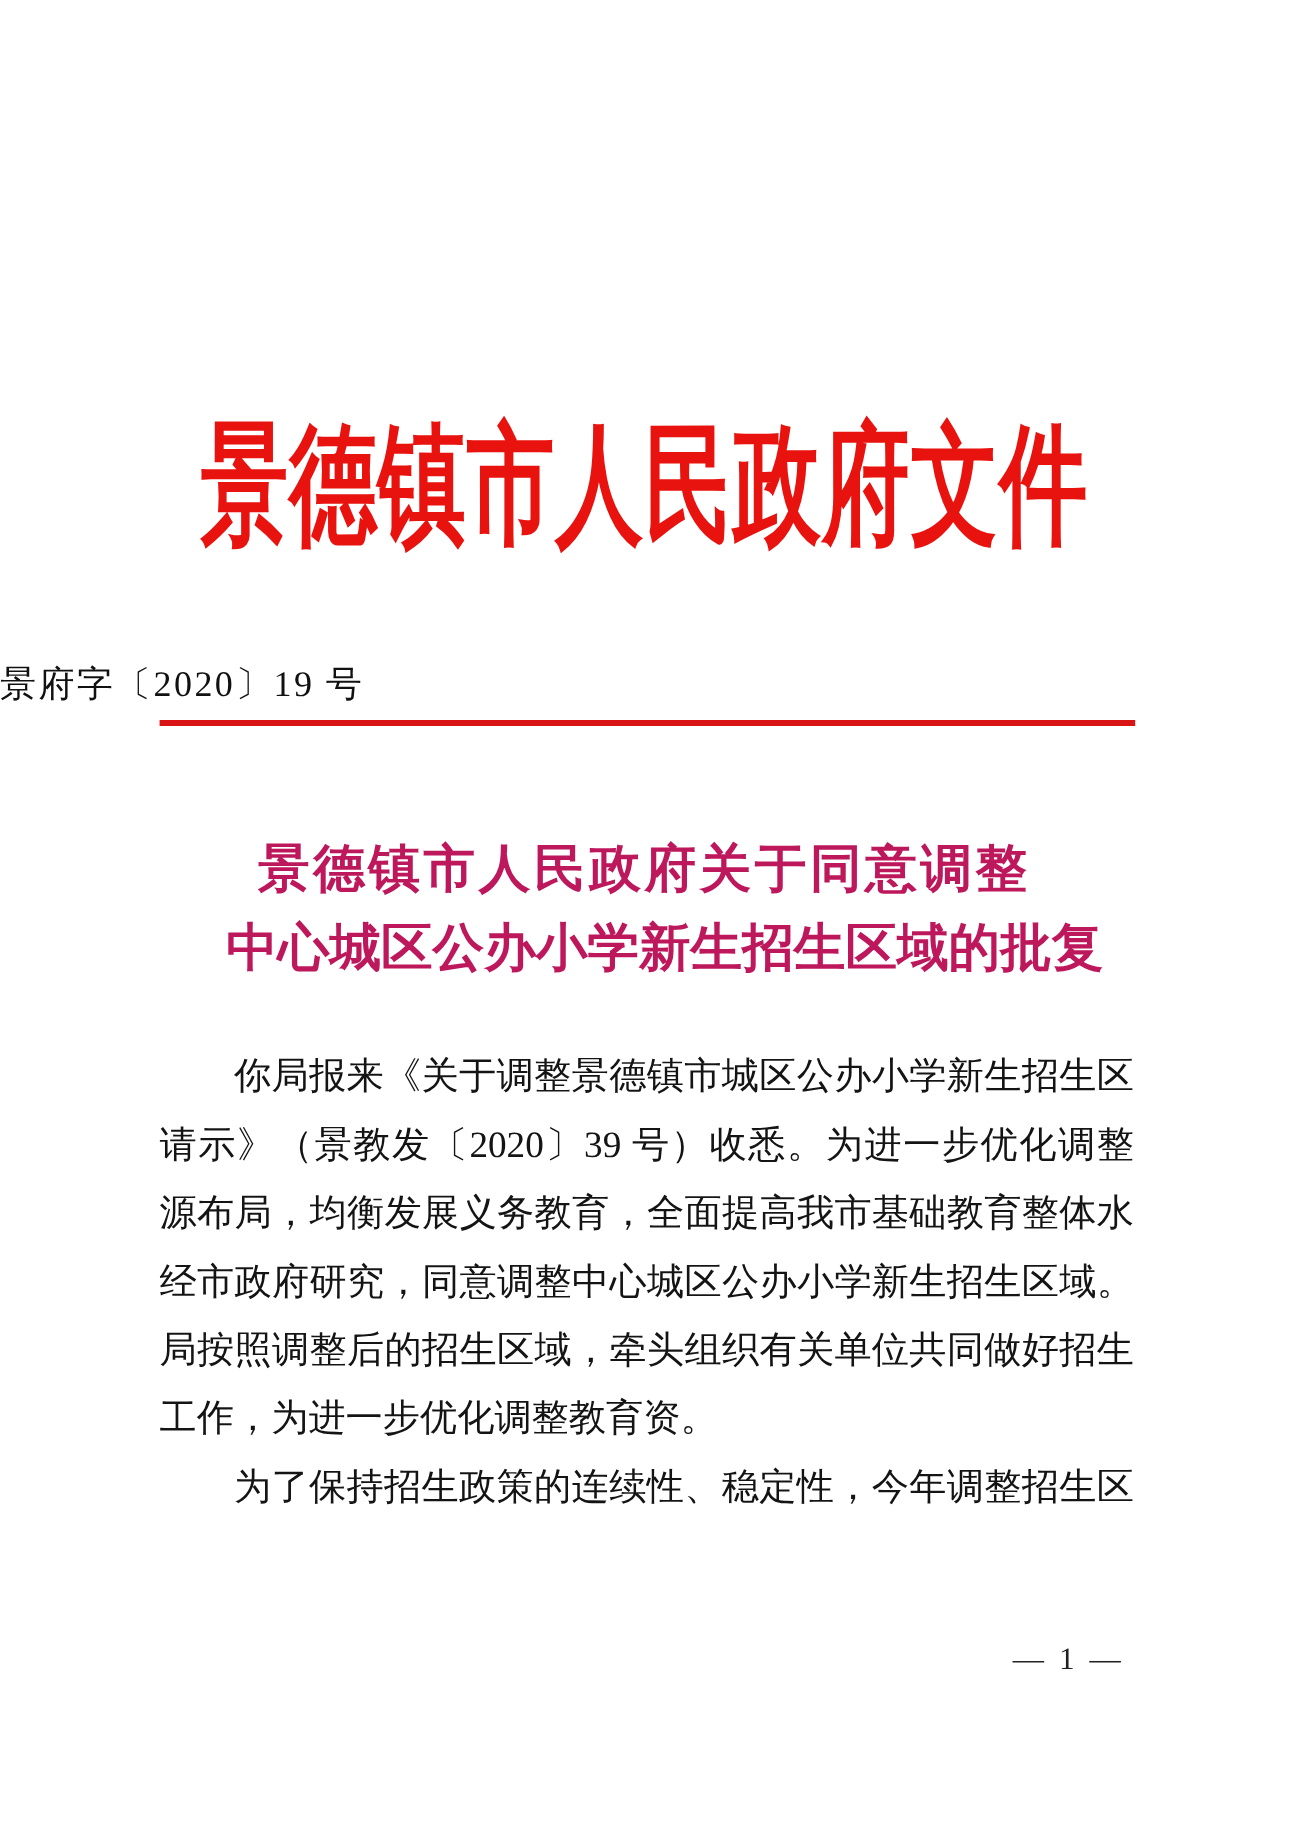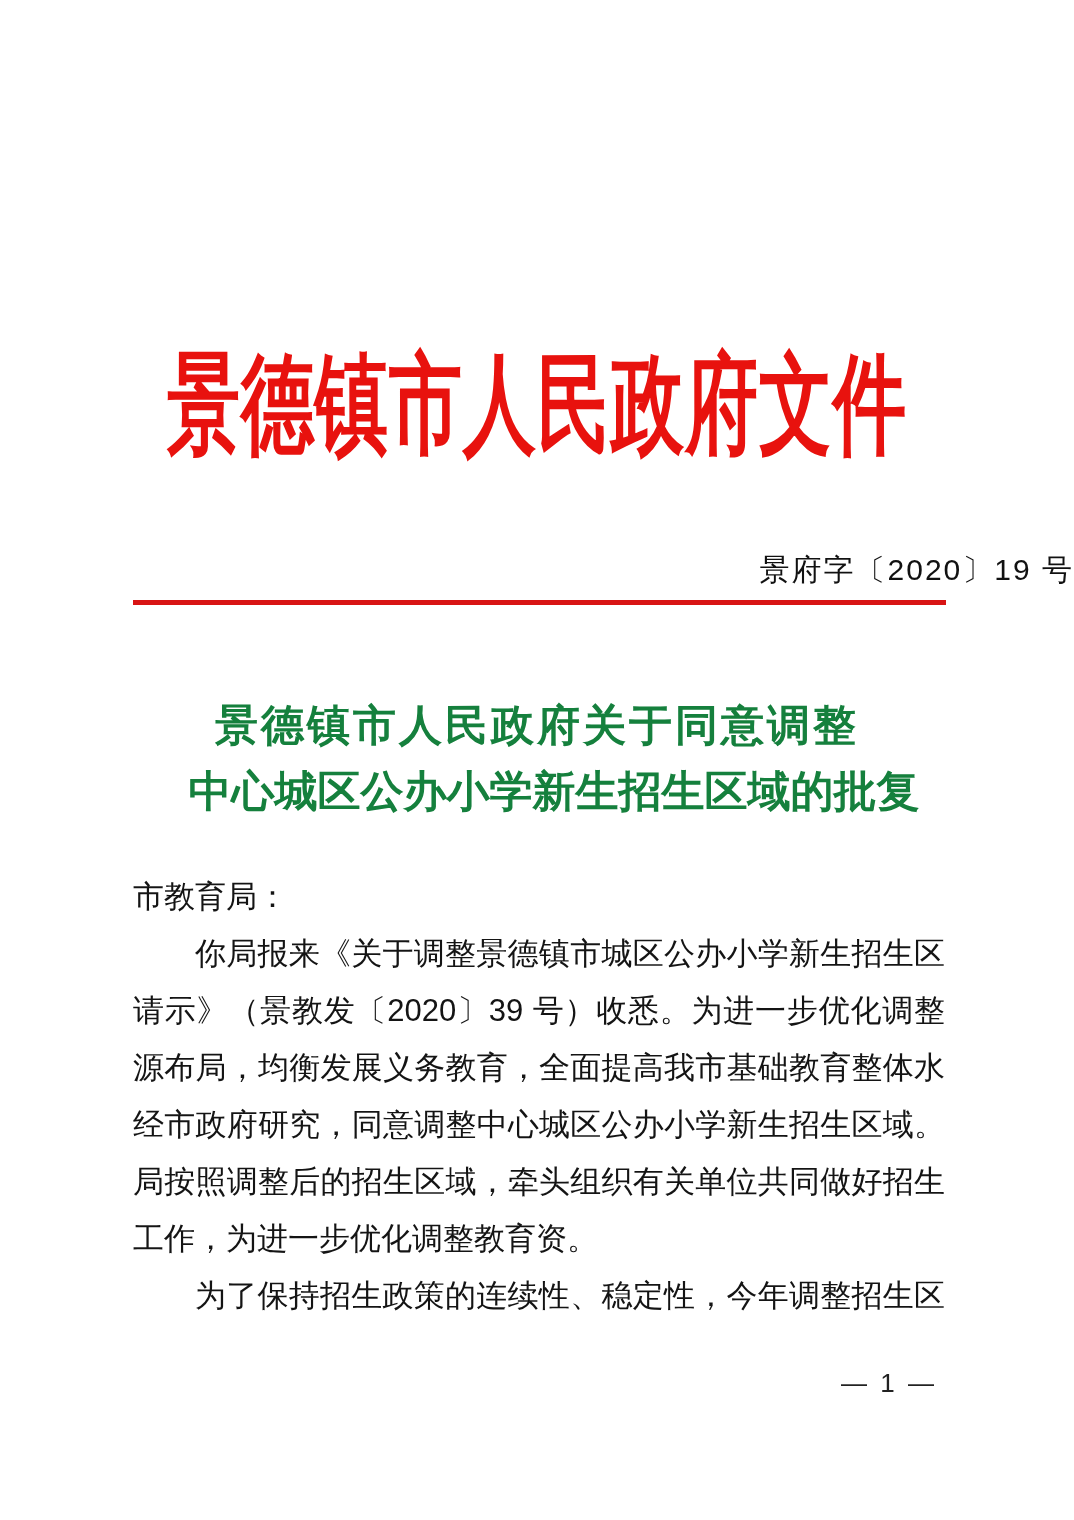--- a/index.html
+++ b/index.html
@@ -6,21 +6,21 @@
     margin: 0;
     padding: 0;
     background: #888;
   }
   .page {
     position: relative;
     width: 1074px;
     height: 1520px;
     margin: 0 auto;
     background: #ffffff;
-    font-family: Liberation Sans, sans-serif;
+    font-family: Liberation Serif, serif;
     color: #1a1a1a;
     overflow: hidden;
   }
   
   .banner {
     position: absolute;
     top: 332px;
     left: 0;
     width: 100%;
     text-align: center;
@@ -31,21 +31,21 @@
     transform: scaleY(1.5);
     transform-origin: 50% 0;
     letter-spacing: 1px;
   }
   
   .docnum {
     position: absolute;
     top: 550px;
     left: 0;
     width: 100%;
-    text-align: right;
+    text-align: left;
     font-size: 30px;
     color: #111;
     letter-spacing: 2px;
   }
   
   .redline {
     position: absolute;
     top: 600px;
     left: 133px;
     width: 813px;
@@ -55,21 +55,21 @@
   
   .title-block {
     position: absolute;
     top: 692px;
     left: 0;
     width: 100%;
     text-align: center;
     font-weight: bold;
     font-size: 43px;
     line-height: 66px;
-    color: #15803d;
+    color: #be185d;
   }
   .title-line1 { letter-spacing: 3px; }
   .title-line2 { letter-spacing: 0px; margin-left: 34px; }
   
   .body-block {
     position: absolute;
     top: 868px;
     left: 133px;
     width: 812px;
     font-size: 31px;
@@ -107,21 +107,20 @@
   <div class="docnum">景府字〔2020〕19 号</div>
 
   <div class="redline"></div>
 
   <div class="title-block">
     <div class="title-line1">景德镇市人民政府关于同意调整</div>
     <div class="title-line2">中心城区公办小学新生招生区域的批复</div>
   </div>
 
   <div class="body-block">
-    <div class="ln">市教育局：</div>
 
     <div class="ln jf ind">你局报来《关于调整景德镇市城区公办小学新生招生区域的</div>
     <div class="ln jf">请示》（景教发〔2020〕39 号）收悉。为进一步优化调整教育资</div>
     <div class="ln jf">源布局，均衡发展义务教育，全面提高我市基础教育整体水平，</div>
     <div class="ln jf">经市政府研究，同意调整中心城区公办小学新生招生区域。由你</div>
     <div class="ln jf">局按照调整后的招生区域，牵头组织有关单位共同做好招生相关</div>
     <div class="ln">工作，为进一步优化调整教育资。</div>
 
     <div class="ln jf ind">为了保持招生政策的连续性、稳定性，今年调整招生区域的</div>
   </div>

